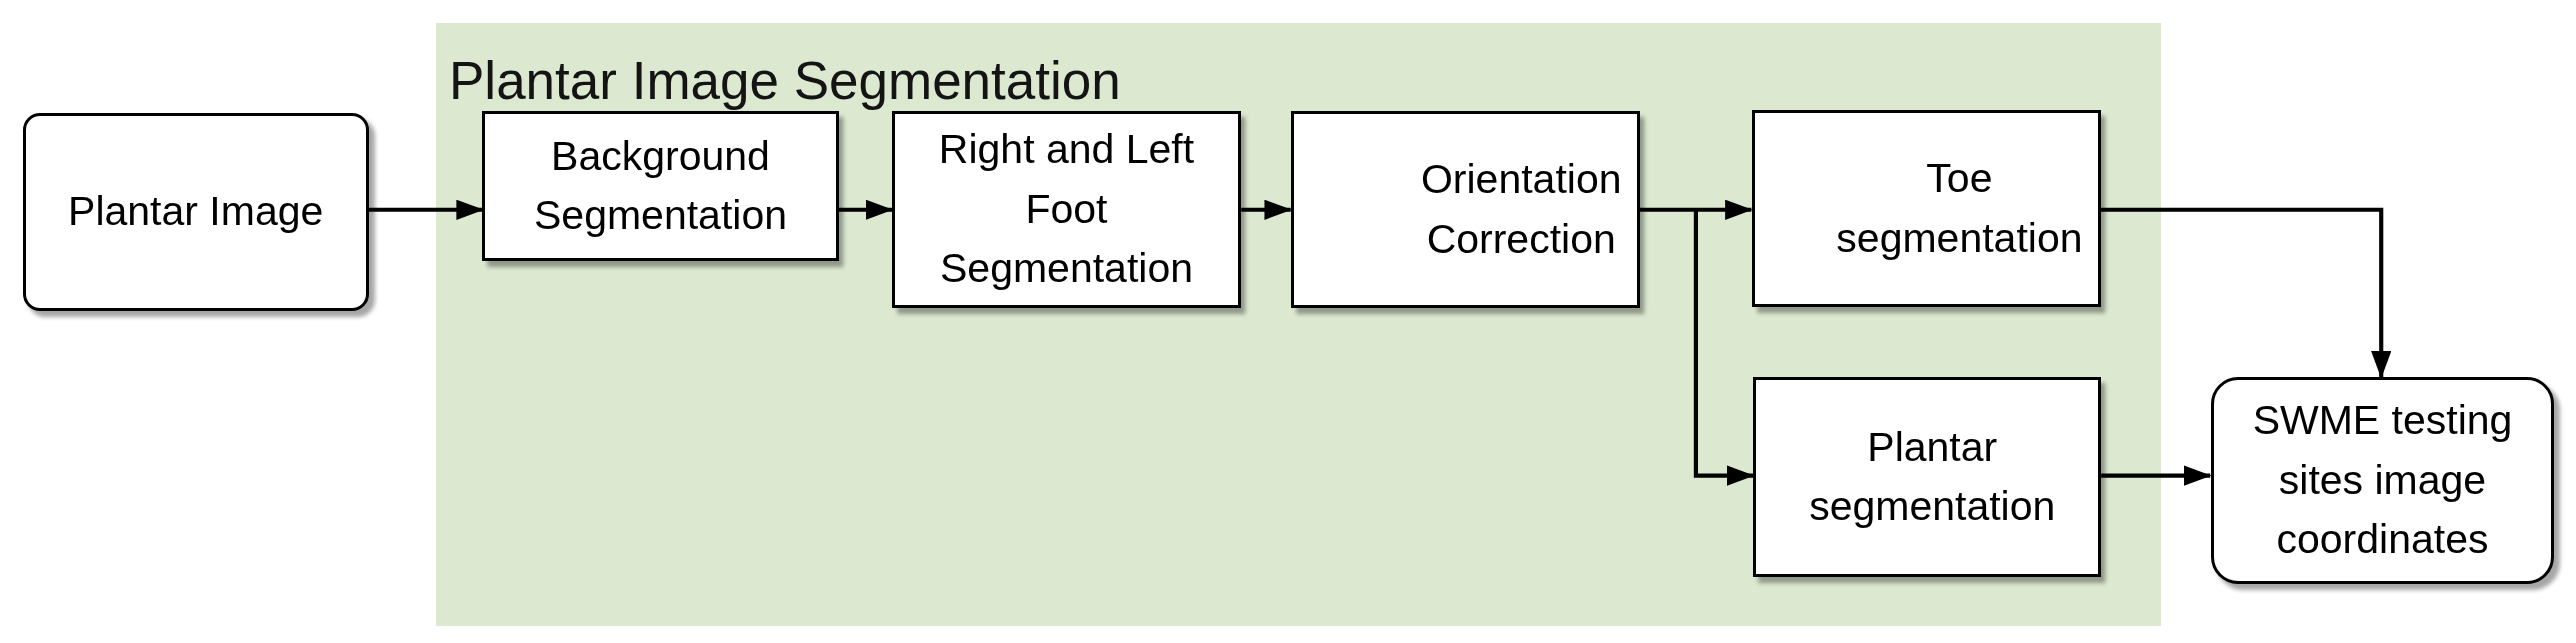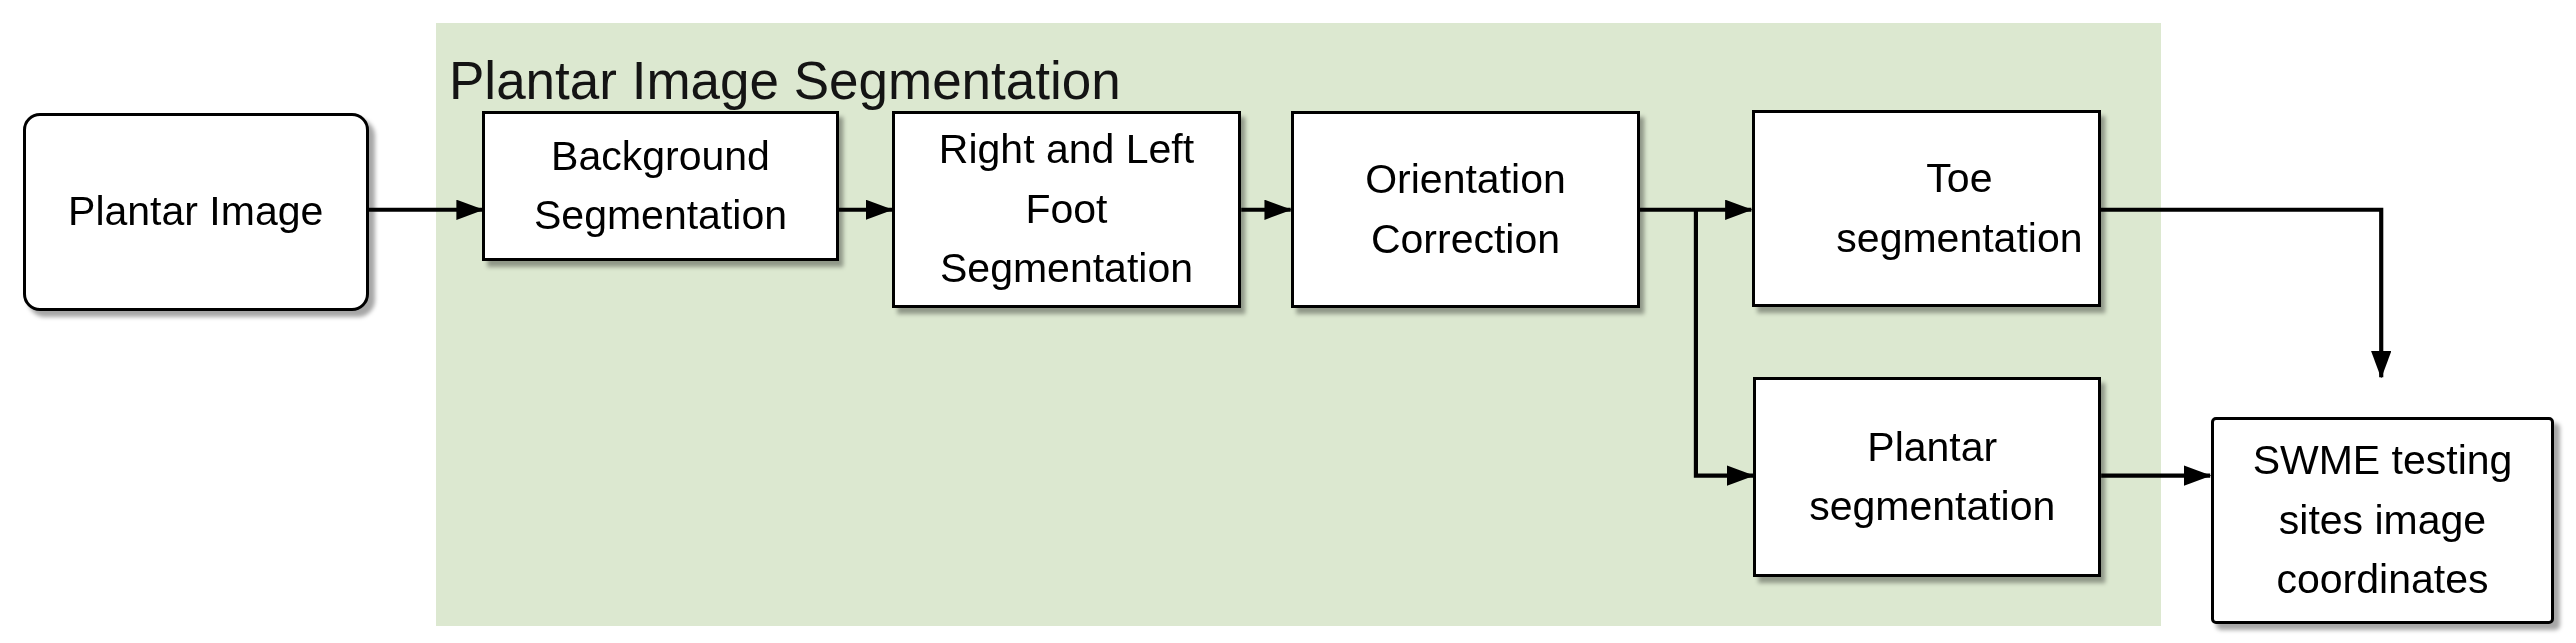--- a/index.html
+++ b/index.html
@@ -56,22 +56,21 @@
     font-size: 41px;
     line-height: 1.45;
     color: #000000;
     box-shadow: 5.4px 6px 4.2px rgba(0,0,0,0.35);
   }
   .node.rounded {
     border-radius: 17px;
     justify-content: center;
   }
   .node.swme {
-    border-radius: 5px;
-    margin-top: 40px;
+    border-radius: 27px;
   }
   .node .label {
     white-space: pre-line;
   }
 </style>
 </head>
 <body>
 
 <div class="stage">
 
@@ -102,21 +101,21 @@
     <span class="label">Background
 Segmentation</span>
   </div>
 
   <div class="node" style="left:892px; top:111px; width:349px; height:197px;">
     <span class="label">Right and Left
 Foot
 Segmentation</span>
   </div>
 
-  <div class="node" style="left:1291px; top:111px; width:349px; height:197px;">
+  <div class="node" style="left:1291px; top:111px; width:349px; height:197px;justify-content:flex-end;">
     <span class="label">Orientation
 Correction</span>
   </div>
 
   <div class="node" style="left:1752px; top:110px; width:349px; height:197px;justify-content:flex-end;">
     <span class="label">Toe
 segmentation</span>
   </div>
 
   <div class="node" style="left:1753px; top:377px; width:348px; height:200px;padding-left:26px;">

